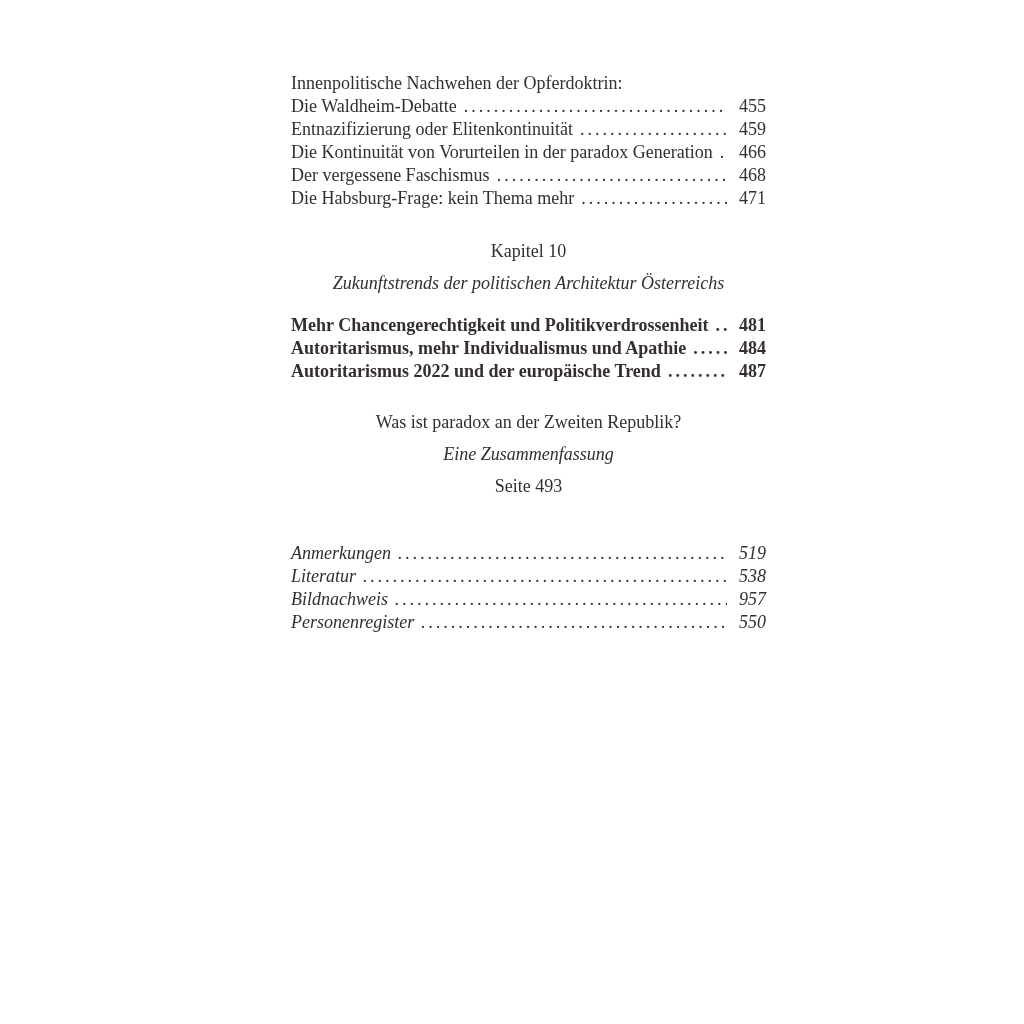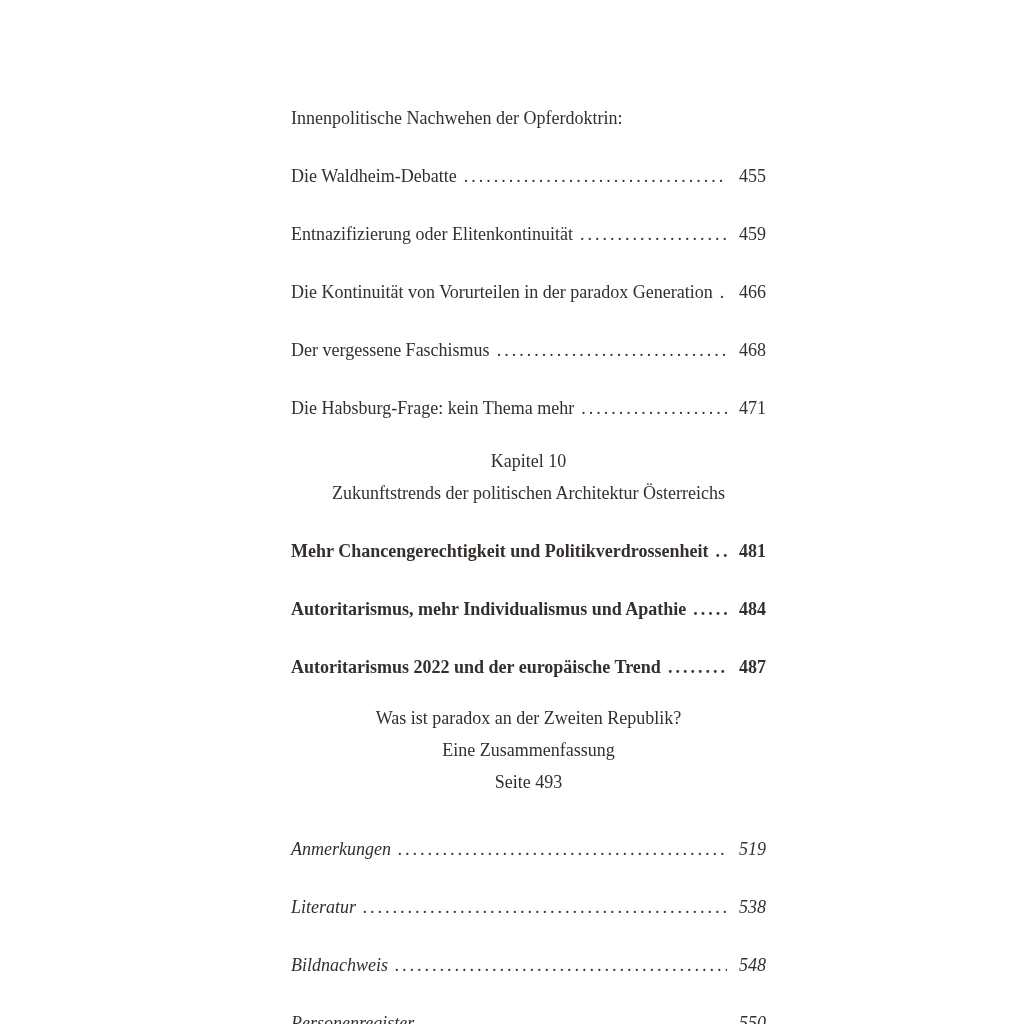--- a/index.html
+++ b/index.html
@@ -19,21 +19,20 @@
     font-size: 18px;
     line-height: 23px;
     color: #342f2c;
     font-variant-numeric: oldstyle-nums;
   }
   .toc-group { margin: 0; }
   .toc-row {
     display: flex;
     align-items: center;
     width: 100%;
-    margin-top: 35px;
   }
   .toc-row .label { white-space: nowrap; flex: 0 0 auto; }
   .toc-row.indent .label { padding-left: 26px; }
   .dots {
     flex: 1 1 auto;
     min-width: 0;
     overflow: hidden;
     white-space: nowrap;
     margin: 0 9px 0 7px;
     letter-spacing: 3px;
@@ -43,21 +42,21 @@
     content: "..................................................................................";
   }
   .pagenum {
     flex: 0 0 auto;
     min-width: 30px;
     text-align: right;
     white-space: nowrap;
   }
   .centered-block { text-align: center; }
   .centered-block .line { display: block; margin-top: 9px; }
-  .italic { }
+  .italic { font-style: italic; }
   .mt-chapter   { margin-top: 30px; }
   .mt-entries   { margin-top: 19px; font-weight: bold; }
   .mt-summary   { margin-top: 28px; }
   .mt-backmatter{ margin-top: 44px; font-style: italic; }
 </style>
 </head>
 <body>
 
 <div class="page">
 
@@ -128,21 +127,21 @@
       <span class="pagenum">519</span>
     </div>
     <div class="toc-row">
       <span class="label">Literatur</span>
       <span class="dots"></span>
       <span class="pagenum">538</span>
     </div>
     <div class="toc-row">
       <span class="label">Bildnachweis</span>
       <span class="dots"></span>
-      <span class="pagenum">548</span>
+      <span class="pagenum">957</span>
     </div>
     <div class="toc-row">
       <span class="label">Personenregister</span>
       <span class="dots"></span>
       <span class="pagenum">550</span>
     </div>
   </div>
 
 </div>
 

